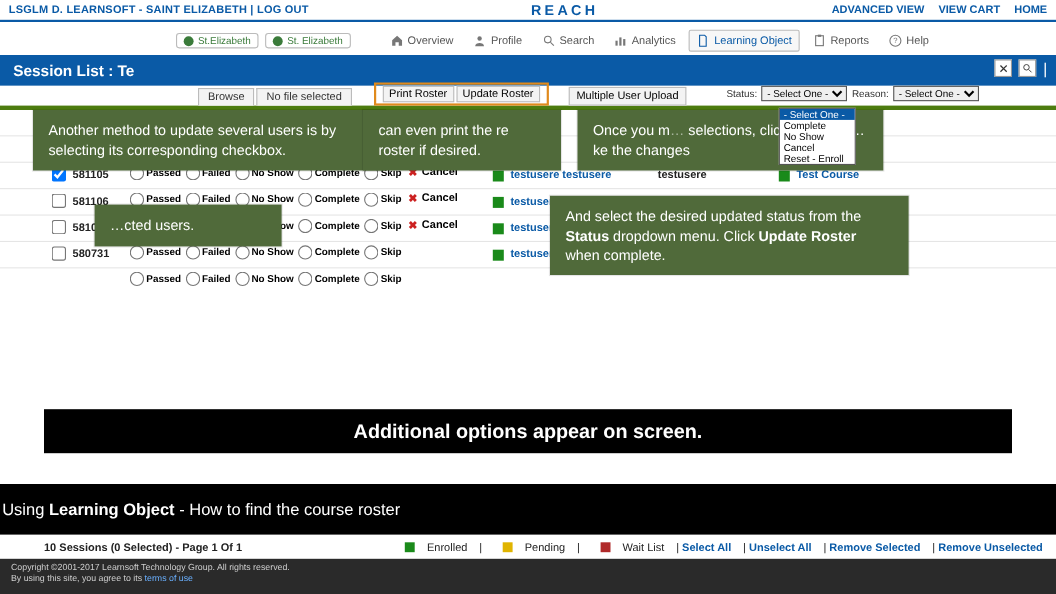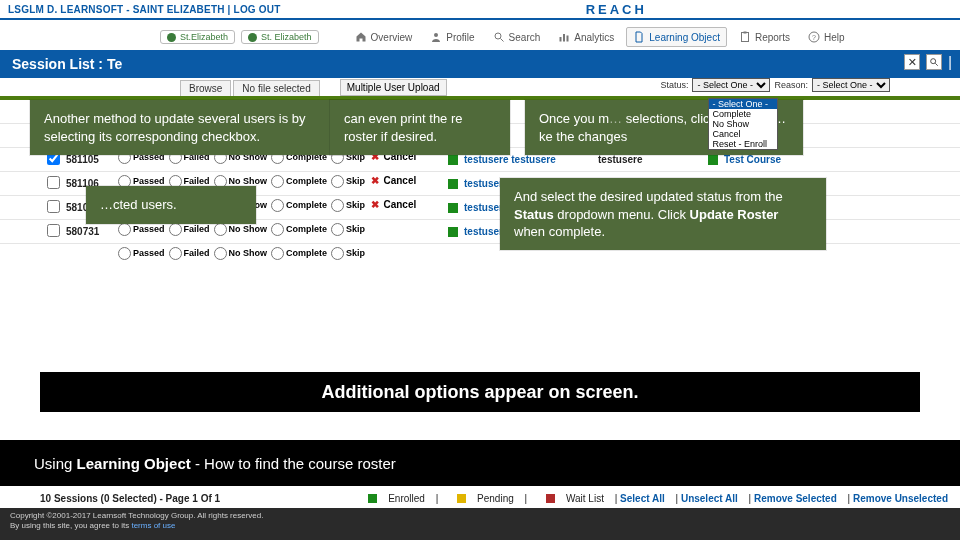--- a/index.html
+++ b/index.html
@@ -57,21 +57,21 @@
   .callout { position:absolute; background:#506a3a; color:#fff; font-size:13px; padding:10px 14px; line-height:1.35; box-shadow:0 0 0 1px rgba(0,0,0,.1); }
   .callout.b1 { left:30px; top:100px; width:320px; }
   .callout.b2 { left:330px; top:100px; width:180px; z-index:2; }
   .callout.b3 { left:86px; top:186px; width:170px; }
   .callout.b4 { left:525px; top:100px; width:278px; }
   .callout.b5 { left:500px; top:178px; width:326px; height:72px; }
   .callout b { font-weight:bold; }
   
   .blackbar { position:absolute; left:40px; right:40px; top:372px; height:40px; background:#000; color:#fff; display:flex; align-items:center; justify-content:center; font-size:18px; font-weight:bold; }
   
-  .bottombar { position:absolute; left:0; right:0; top:440px; height:46px; background:#000; color:#fff; display:flex; align-items:center; padding:0 34px; font-size:15px; }
+  .bottombar { position:absolute; left:0; right:0; top:440px; height:46px; background:#000; color:#fff; display:flex; align-items:center; padding:0 2px; font-size:15px; }
   .bottombar .lt { flex:1; }
   .bottombar .lt b { font-weight:bold; }
   .bottombar .rt { font-size:11px; font-weight:bold; color:#0a74d6; letter-spacing:.5px; }
   
   .footer1 { position:absolute; left:0; right:0; top:490px; height:16px; font-size:10px; color:#222; padding:0 12px; display:flex; align-items:center;margin-left:28px; }
   .footer1 .pg { font-weight:bold; flex:1; }
   .footer1 .legend span { margin-left:8px; }
   .footer1 .legend .sw { width:9px; height:9px; display:inline-block; vertical-align:middle; margin-right:3px; }
   .footer1 .legend .en { background:#1a8a1a; }
   .footer1 .legend .pe { background:#e0b400; }
@@ -79,20 +79,25 @@
   .footer1 .legend a { color:#0a5aa6; font-weight:bold; }
   .copyright { position:absolute; left:0; right:0; top:508px; height:32px; background:#2a2a2a; color:#cfcfcf; font-size:8px; padding:3px 10px; line-height:1.3; }
   .copyright a { color:#6ab0ff; }
 </style>
 </head>
 <body>
 
 <div class="topbar">
   <div class="left">LSGLM D. LEARNSOFT - SAINT ELIZABETH | LOG OUT</div>
   <div class="center">REACH</div>
+  <div class="right">
+    <span>ADVANCED VIEW</span>
+    <span>VIEW CART</span>
+    <span>HOME</span>
+  </div>
 </div>
 
 <div class="secnav">
   <span class="logo-pill">
       <span class="g"></span>
       <span>St.Elizabeth</span>
     </span>
   <span class="logo-pill">
       <span class="g"></span>
       <span>St. Elizabeth</span>
@@ -158,20 +163,24 @@
           <path d="M15 15l6 6" stroke="#333" stroke-width="2"></path>
         </svg>
     </span>
     <span class="pipe">|</span>
   </div>
 </div>
 
 <div class="tabrow">
   <span class="tab">Browse</span>
   <span class="tab">No file selected</span>
+  <span class="print-box">
+    <span class="pbtn">Print Roster</span>
+    <span class="pbtn">Update Roster</span>
+  </span>
   <span class="mupload">Multiple User Upload</span>
 
   <div class="status-group">
     <span class="lbl">Status:</span>
     <select><option>- Select One -</option></select>
     <span class="lbl">Reason:</span>
     <select><option>- Select One -</option></select>
 
     <div class="status-menu-open">
       <div class="sel">- Select One -</div>

